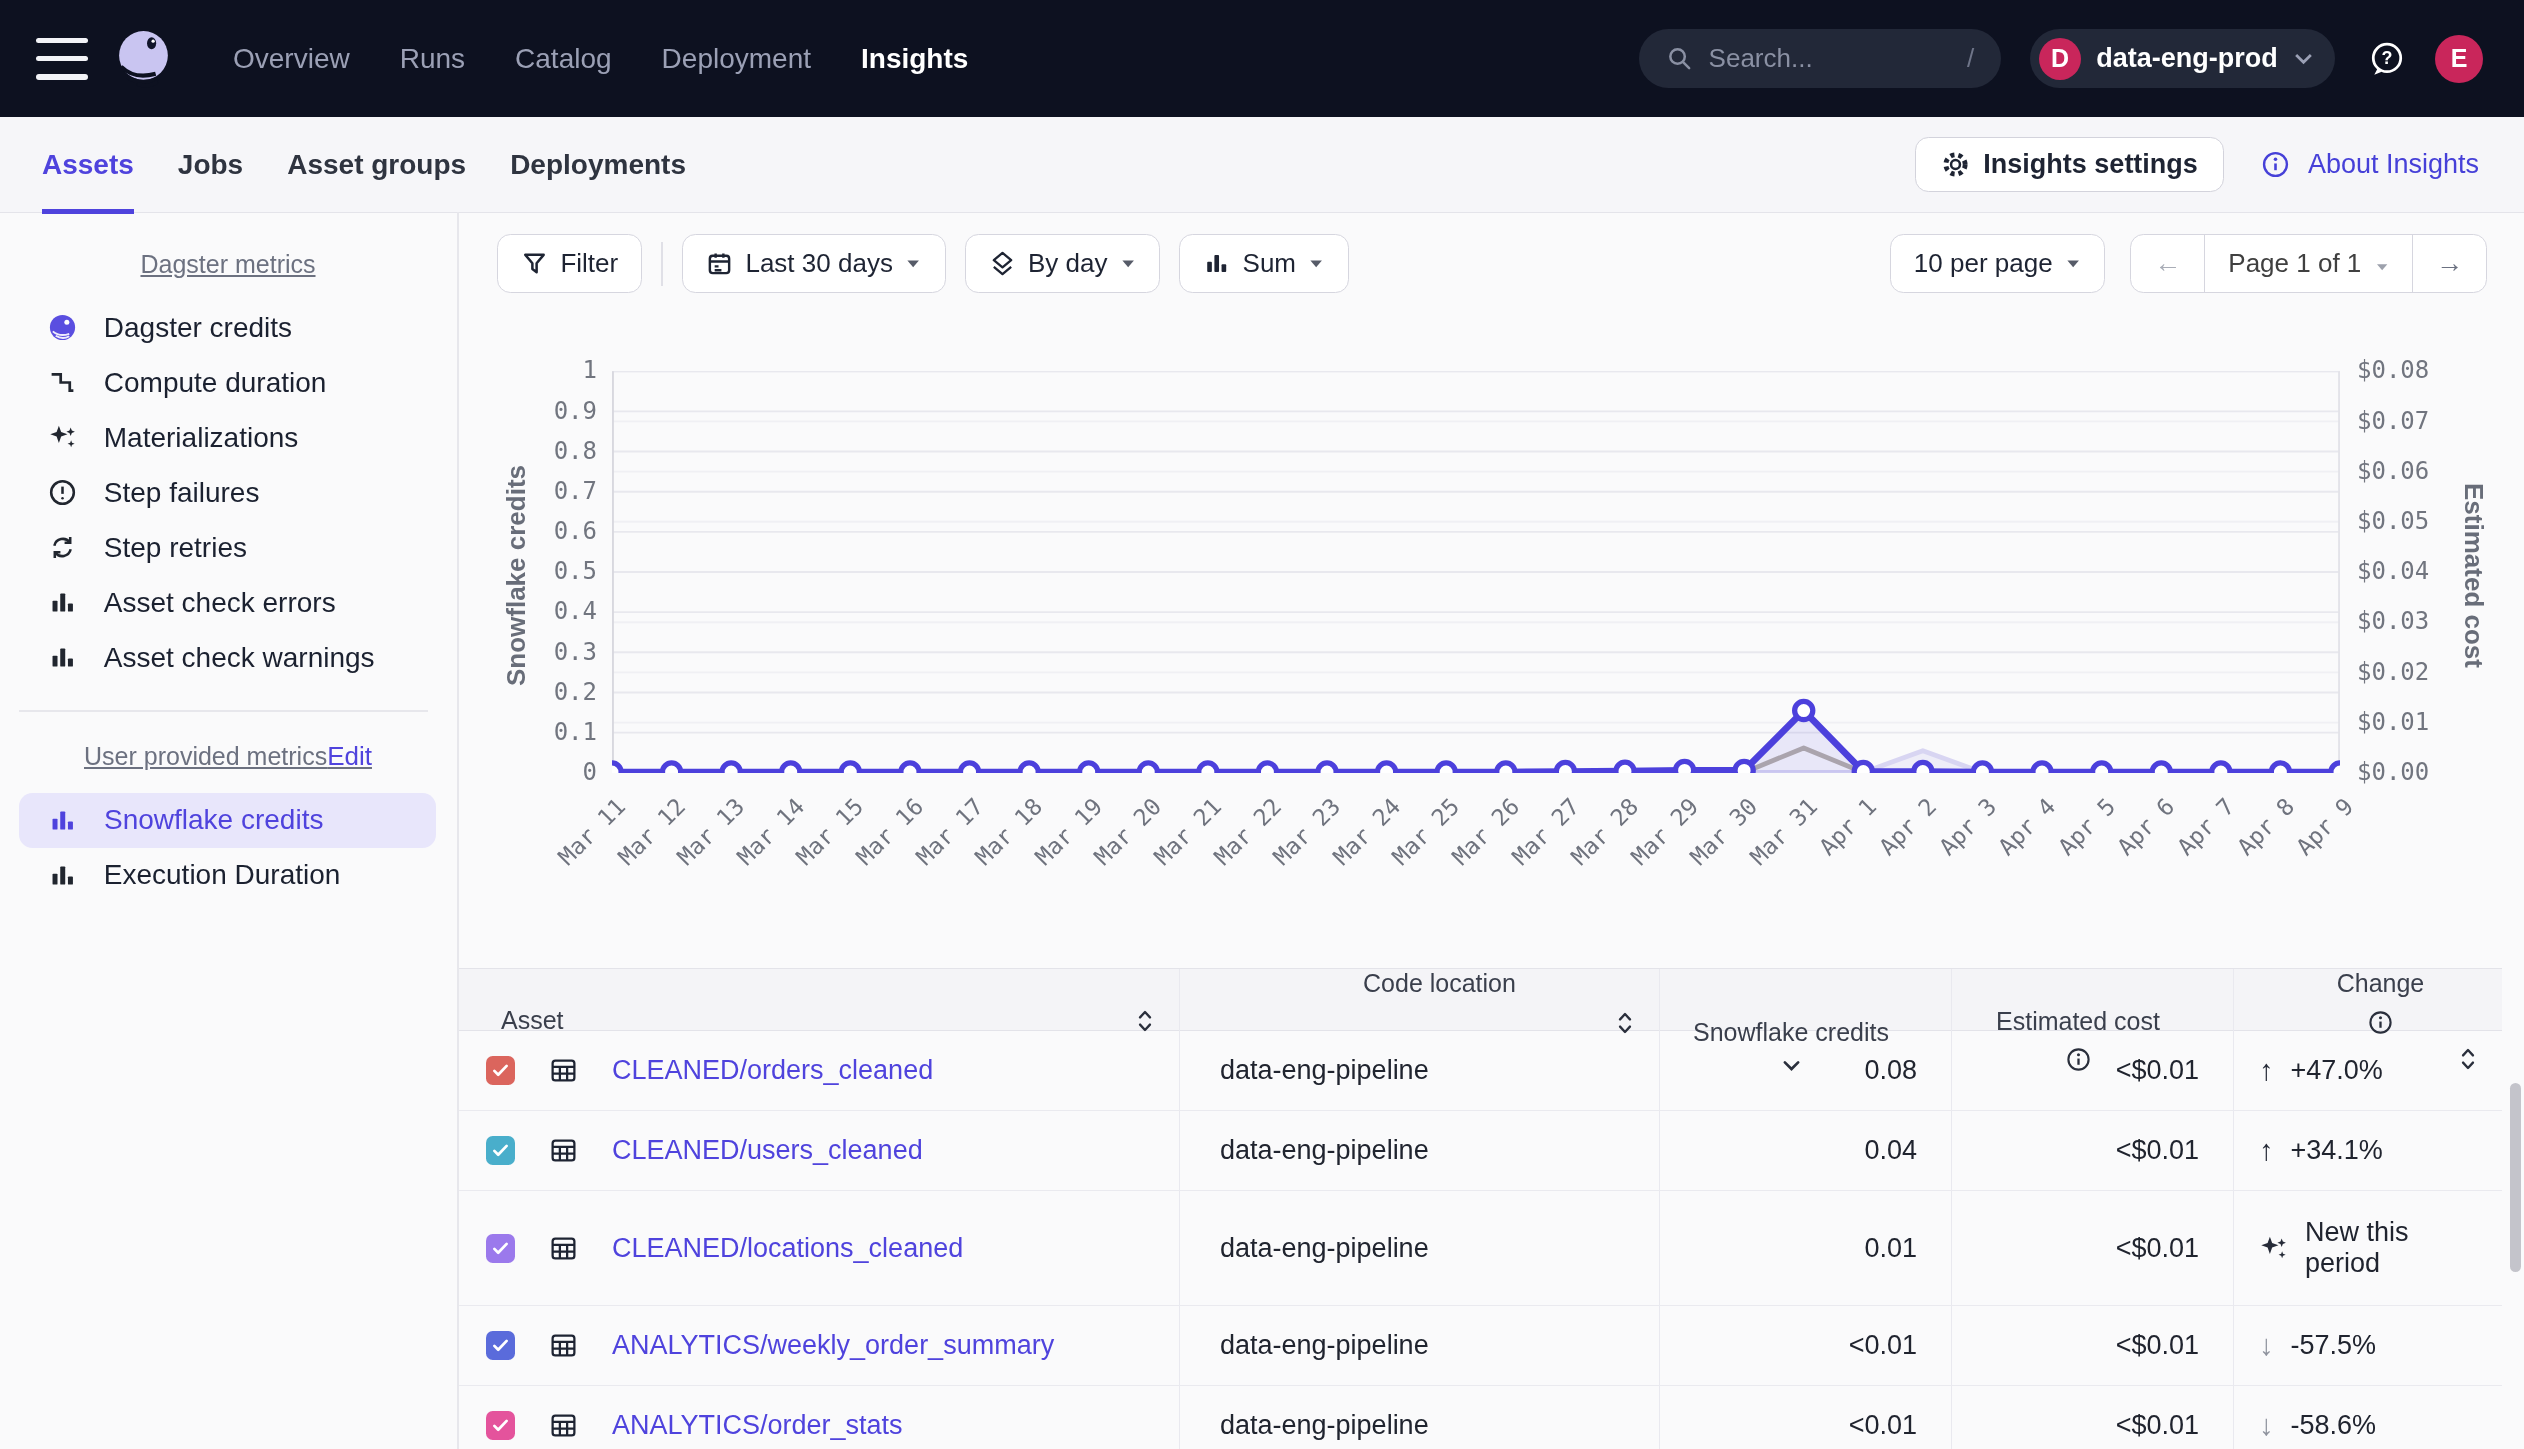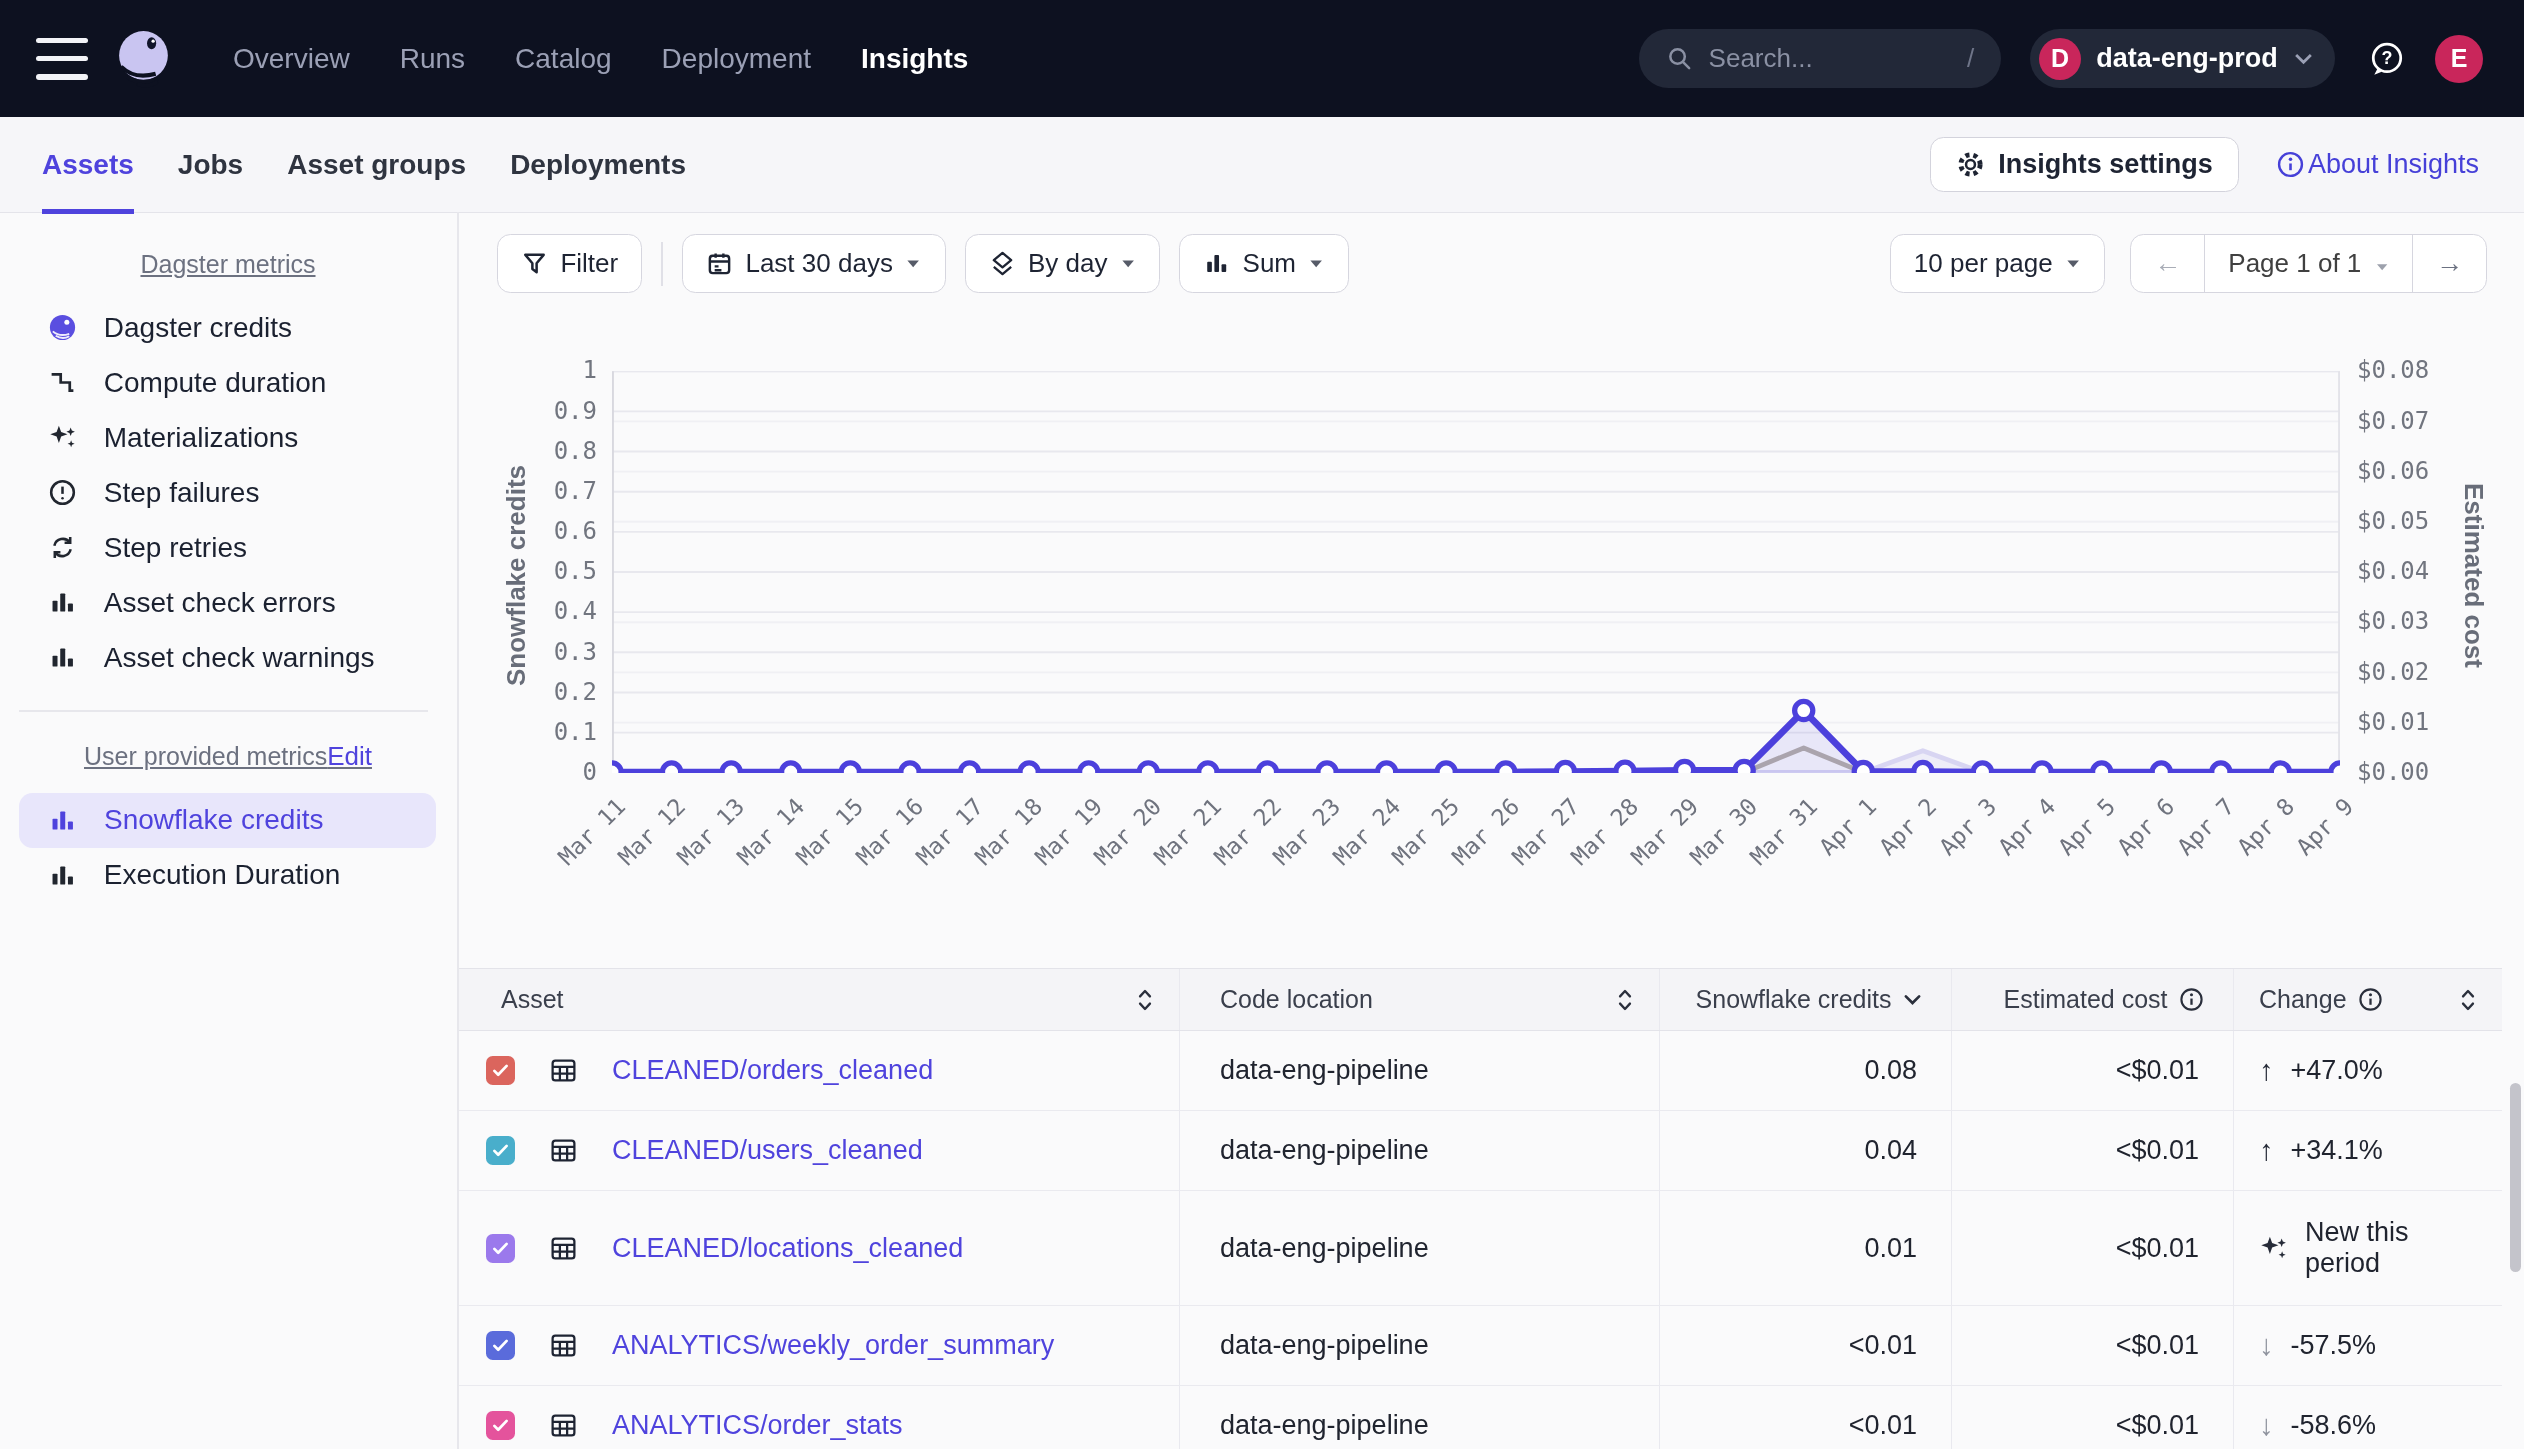--- a/index.html
+++ b/index.html
@@ -24,21 +24,21 @@
   .help{margin-left:33px;width:38px;height:38px;}
   .avatar{margin-left:29px;width:48px;height:48px;border-radius:50%;background:#C9265B;color:#fff;font-size:25px;font-weight:700;display:flex;align-items:center;justify-content:center;cursor:pointer;}
 
   
   .tabbar{position:absolute;left:0;top:117px;width:2525px;height:96px;background:#F6F6F9;border-bottom:1.9px solid #E4E4EA;
     display:flex;align-items:center;padding:0 46px 0 42px;}
   .tab{position:relative;height:100%;display:flex;align-items:center;margin-right:44px;font-size:28px;font-weight:600;color:#2F3440;cursor:pointer;}
   .tab.active{color:#4F43DD;}
   .tab.active::after{content:'';position:absolute;left:0;right:0;bottom:-1.9px;height:4.8px;background:#4F43DD;}
   .settings-btn{margin-left:auto;height:55px;background:#fff;border:1.9px solid #D3D3DC;border-radius:13.4px;display:flex;align-items:center;gap:13.4px;padding:0 25px;font-size:27px;font-weight:600;color:#1E2433;cursor:pointer;}
-  .about-link{margin-left:38px;display:flex;align-items:center;gap:4px;color:#4640D8;font-size:27px;cursor:pointer;text-decoration:none;}
+  .about-link{margin-left:38px;display:flex;align-items:center;gap:19px;color:#4640D8;font-size:27px;cursor:pointer;text-decoration:none;}
 
   
   .sidebar{position:absolute;left:0;top:212px;width:457px;bottom:0;padding:38px 21px 0 42px;}
   .vline{position:absolute;left:457px;top:212px;bottom:0;width:1.9px;background:#E7E7EC;}
   .sec-title{display:flex;justify-content:center;align-items:center;font-size:25px;color:#6C7180;margin:0 22px 21px 0;text-decoration:underline;}
   .sec-title .edit{color:#4F43DD;font-size:26px;cursor:pointer;}
   .side-item{height:55px;display:flex;align-items:center;gap:25px;font-size:28px;color:#1B2130;border-radius:13.4px;padding-left:3.8px;cursor:pointer;}
   .side-item .sicon{width:33px;height:33px;flex:0 0 33px;display:flex;align-items:center;justify-content:center;color:#21262F;}
   .side-item.selected{background:#E8E6FB;color:#4F43DD;margin-left:-23px;padding-left:27px;}
   .side-item.selected .sicon{color:#4F43DD;}
@@ -73,21 +73,21 @@
   .trow{display:grid;grid-template-columns:720px 480px 292px 282px 269px;}
   .thead{height:63px;background:#F4F4F7;border-top:1.9px solid #E3E3E9;border-bottom:1.9px solid #E3E3E9;}
   .th{display:flex;align-items:center;font-size:25px;color:#3A3F4C;gap:11.5px;}
   .th .thicon{display:flex;color:#2A2F3C;}
   .th.col0{padding-left:42px;}
   .th.col1{padding-left:40px;}
   .th.col2{justify-content:flex-end;padding-right:29px;}
   .th.col3{justify-content:flex-end;padding-right:29px;}
   .th.col4{padding-left:25px;}
   .th .sort-right{margin-left:auto;margin-right:25px;display:flex;}
-  .th + .th{border-left:1.9px solid #E9E9EF;}
+  .th + .th{border-left:1.9px solid #E9E9EF;flex-direction:column;}
   .tbody .trow{border-bottom:1.9px solid #EAEAEF;background:transparent;}
   .td{display:flex;align-items:center;font-size:27px;color:#20242F;}
   .td + .td{border-left:1.9px solid #E9E9EF;}
   .td.col0{padding-left:27px;gap:34px;}
   .td.col1{padding-left:40px;}
   .td.col2{justify-content:flex-end;padding-right:34px;}
   .td.col3{justify-content:flex-end;padding-right:34px;}
   .td.col4{padding-left:25px;gap:17px;}
   .asset-link{color:#4F43DD;cursor:pointer;text-decoration:none;}
   .cbx{width:29px;height:29px;border-radius:6.7px;display:flex;align-items:center;justify-content:center;cursor:pointer;flex:0 0 29px;}

